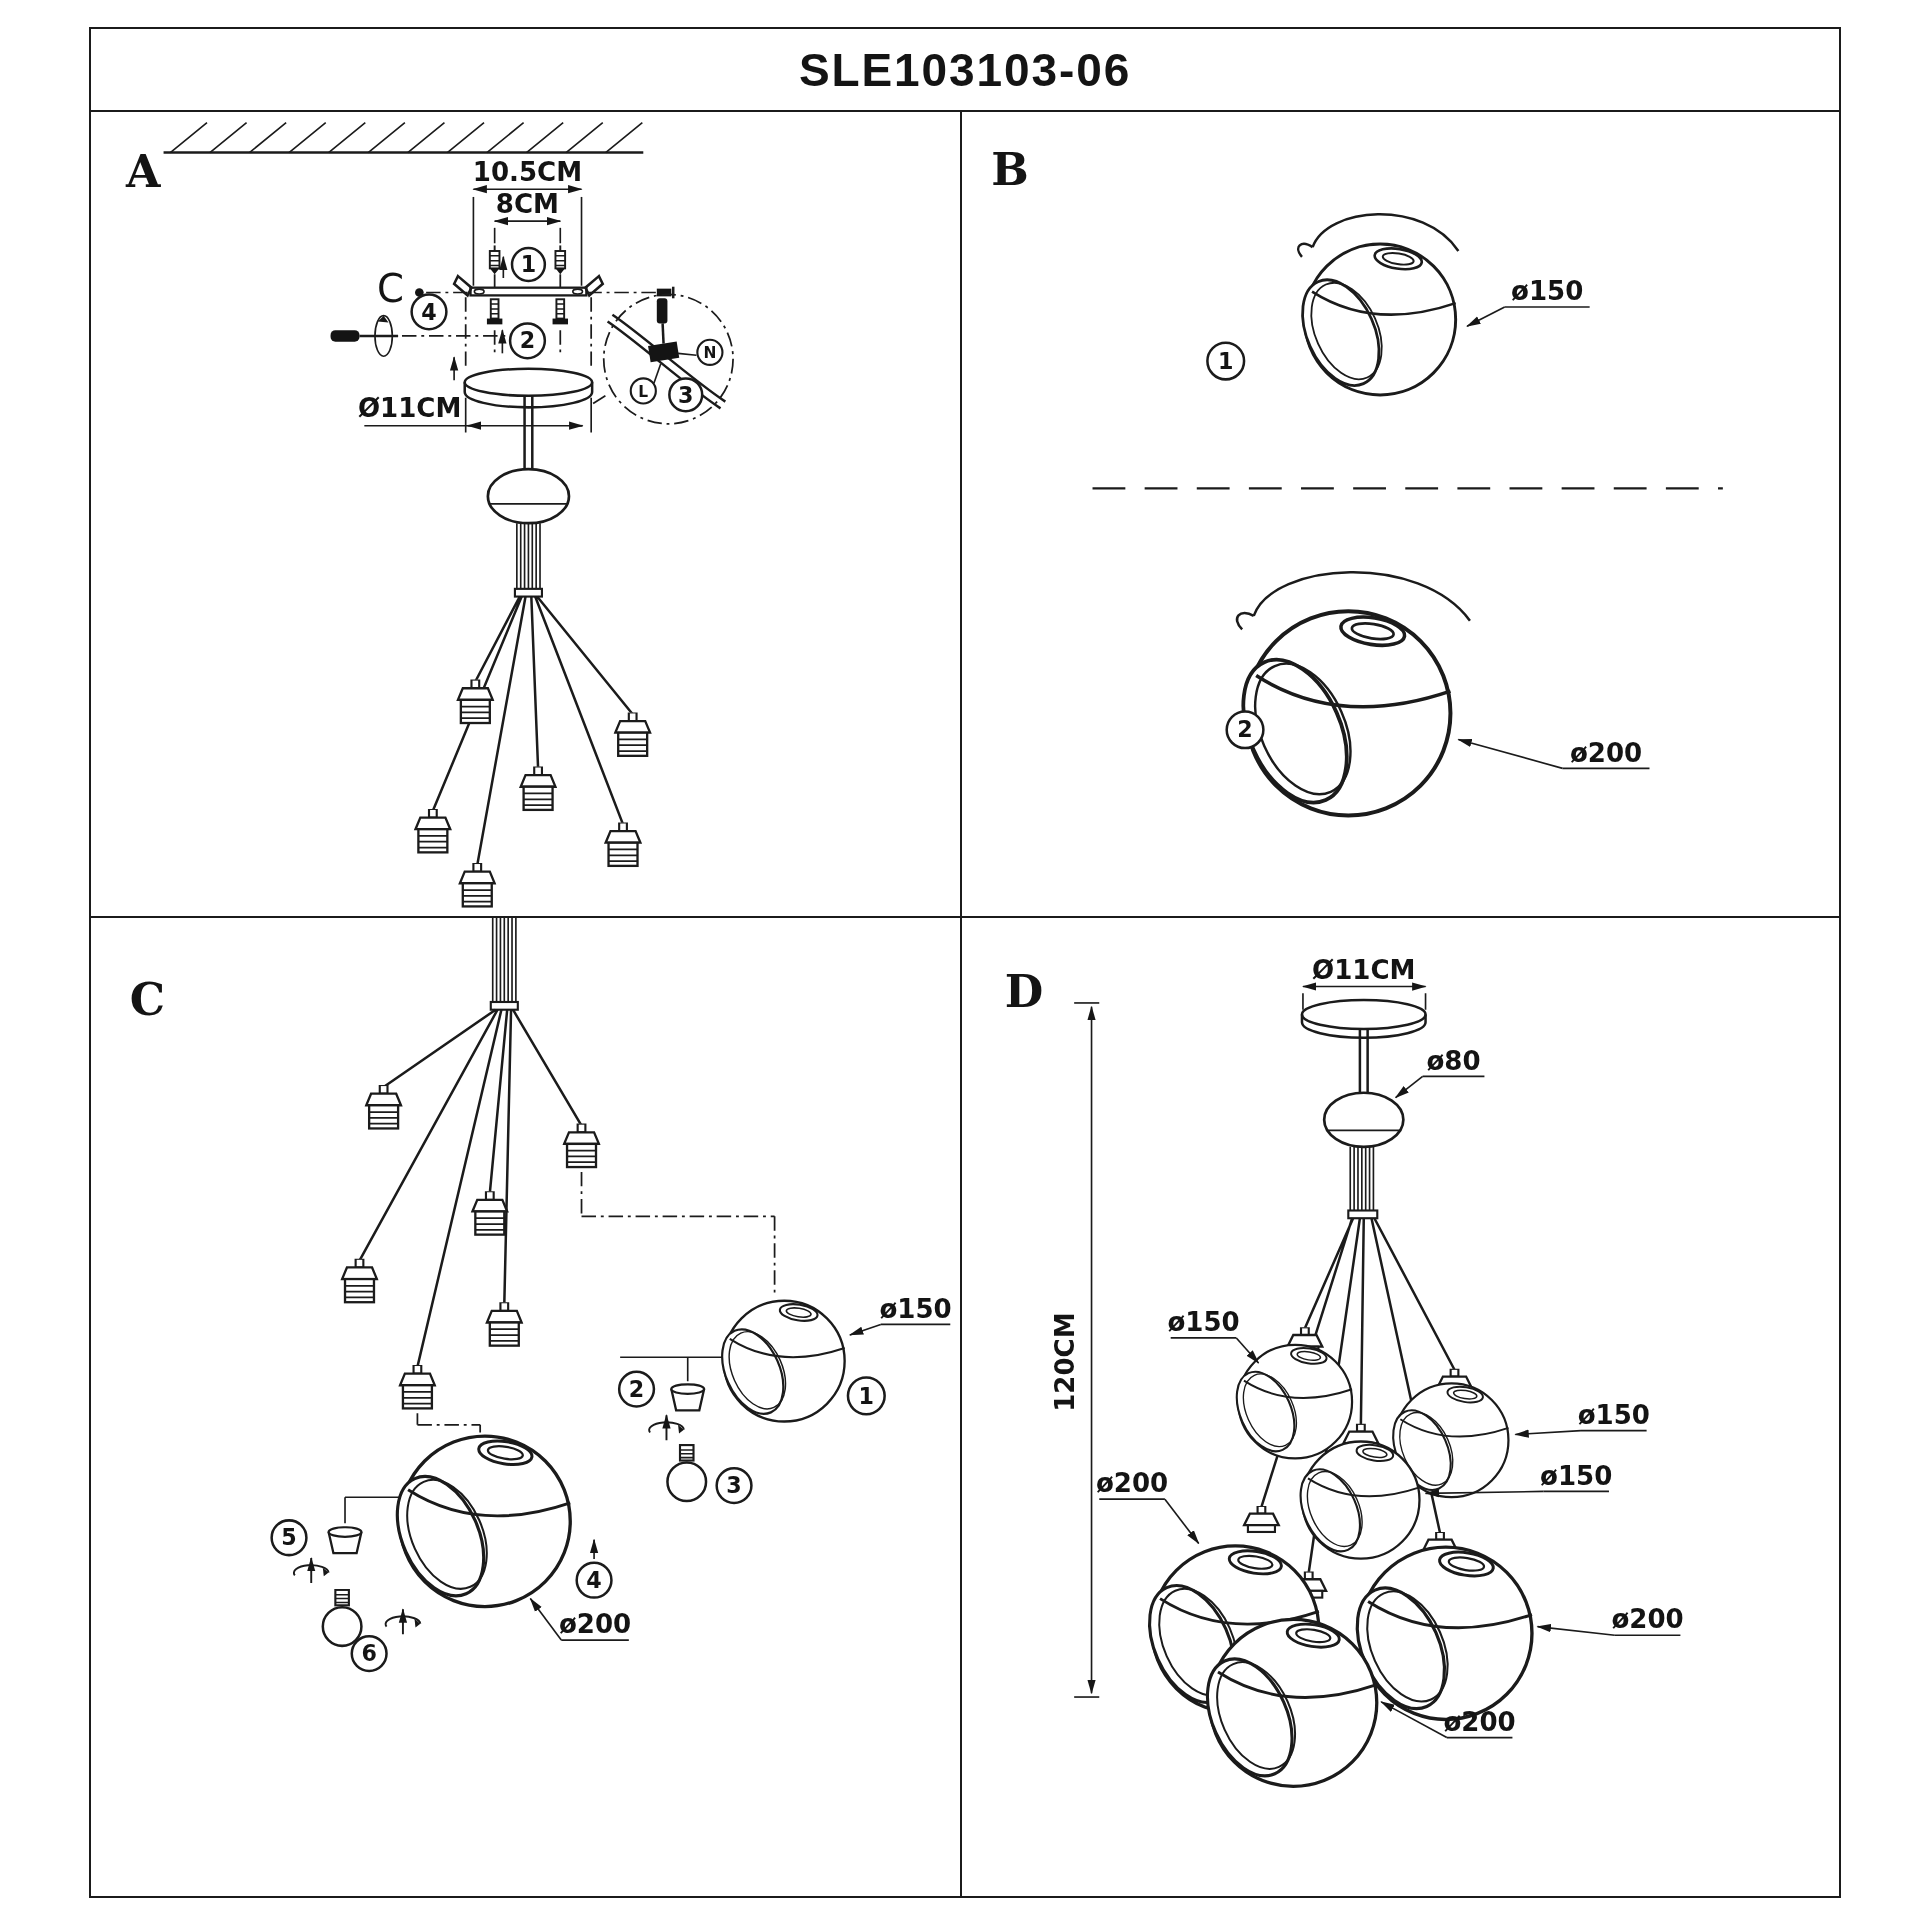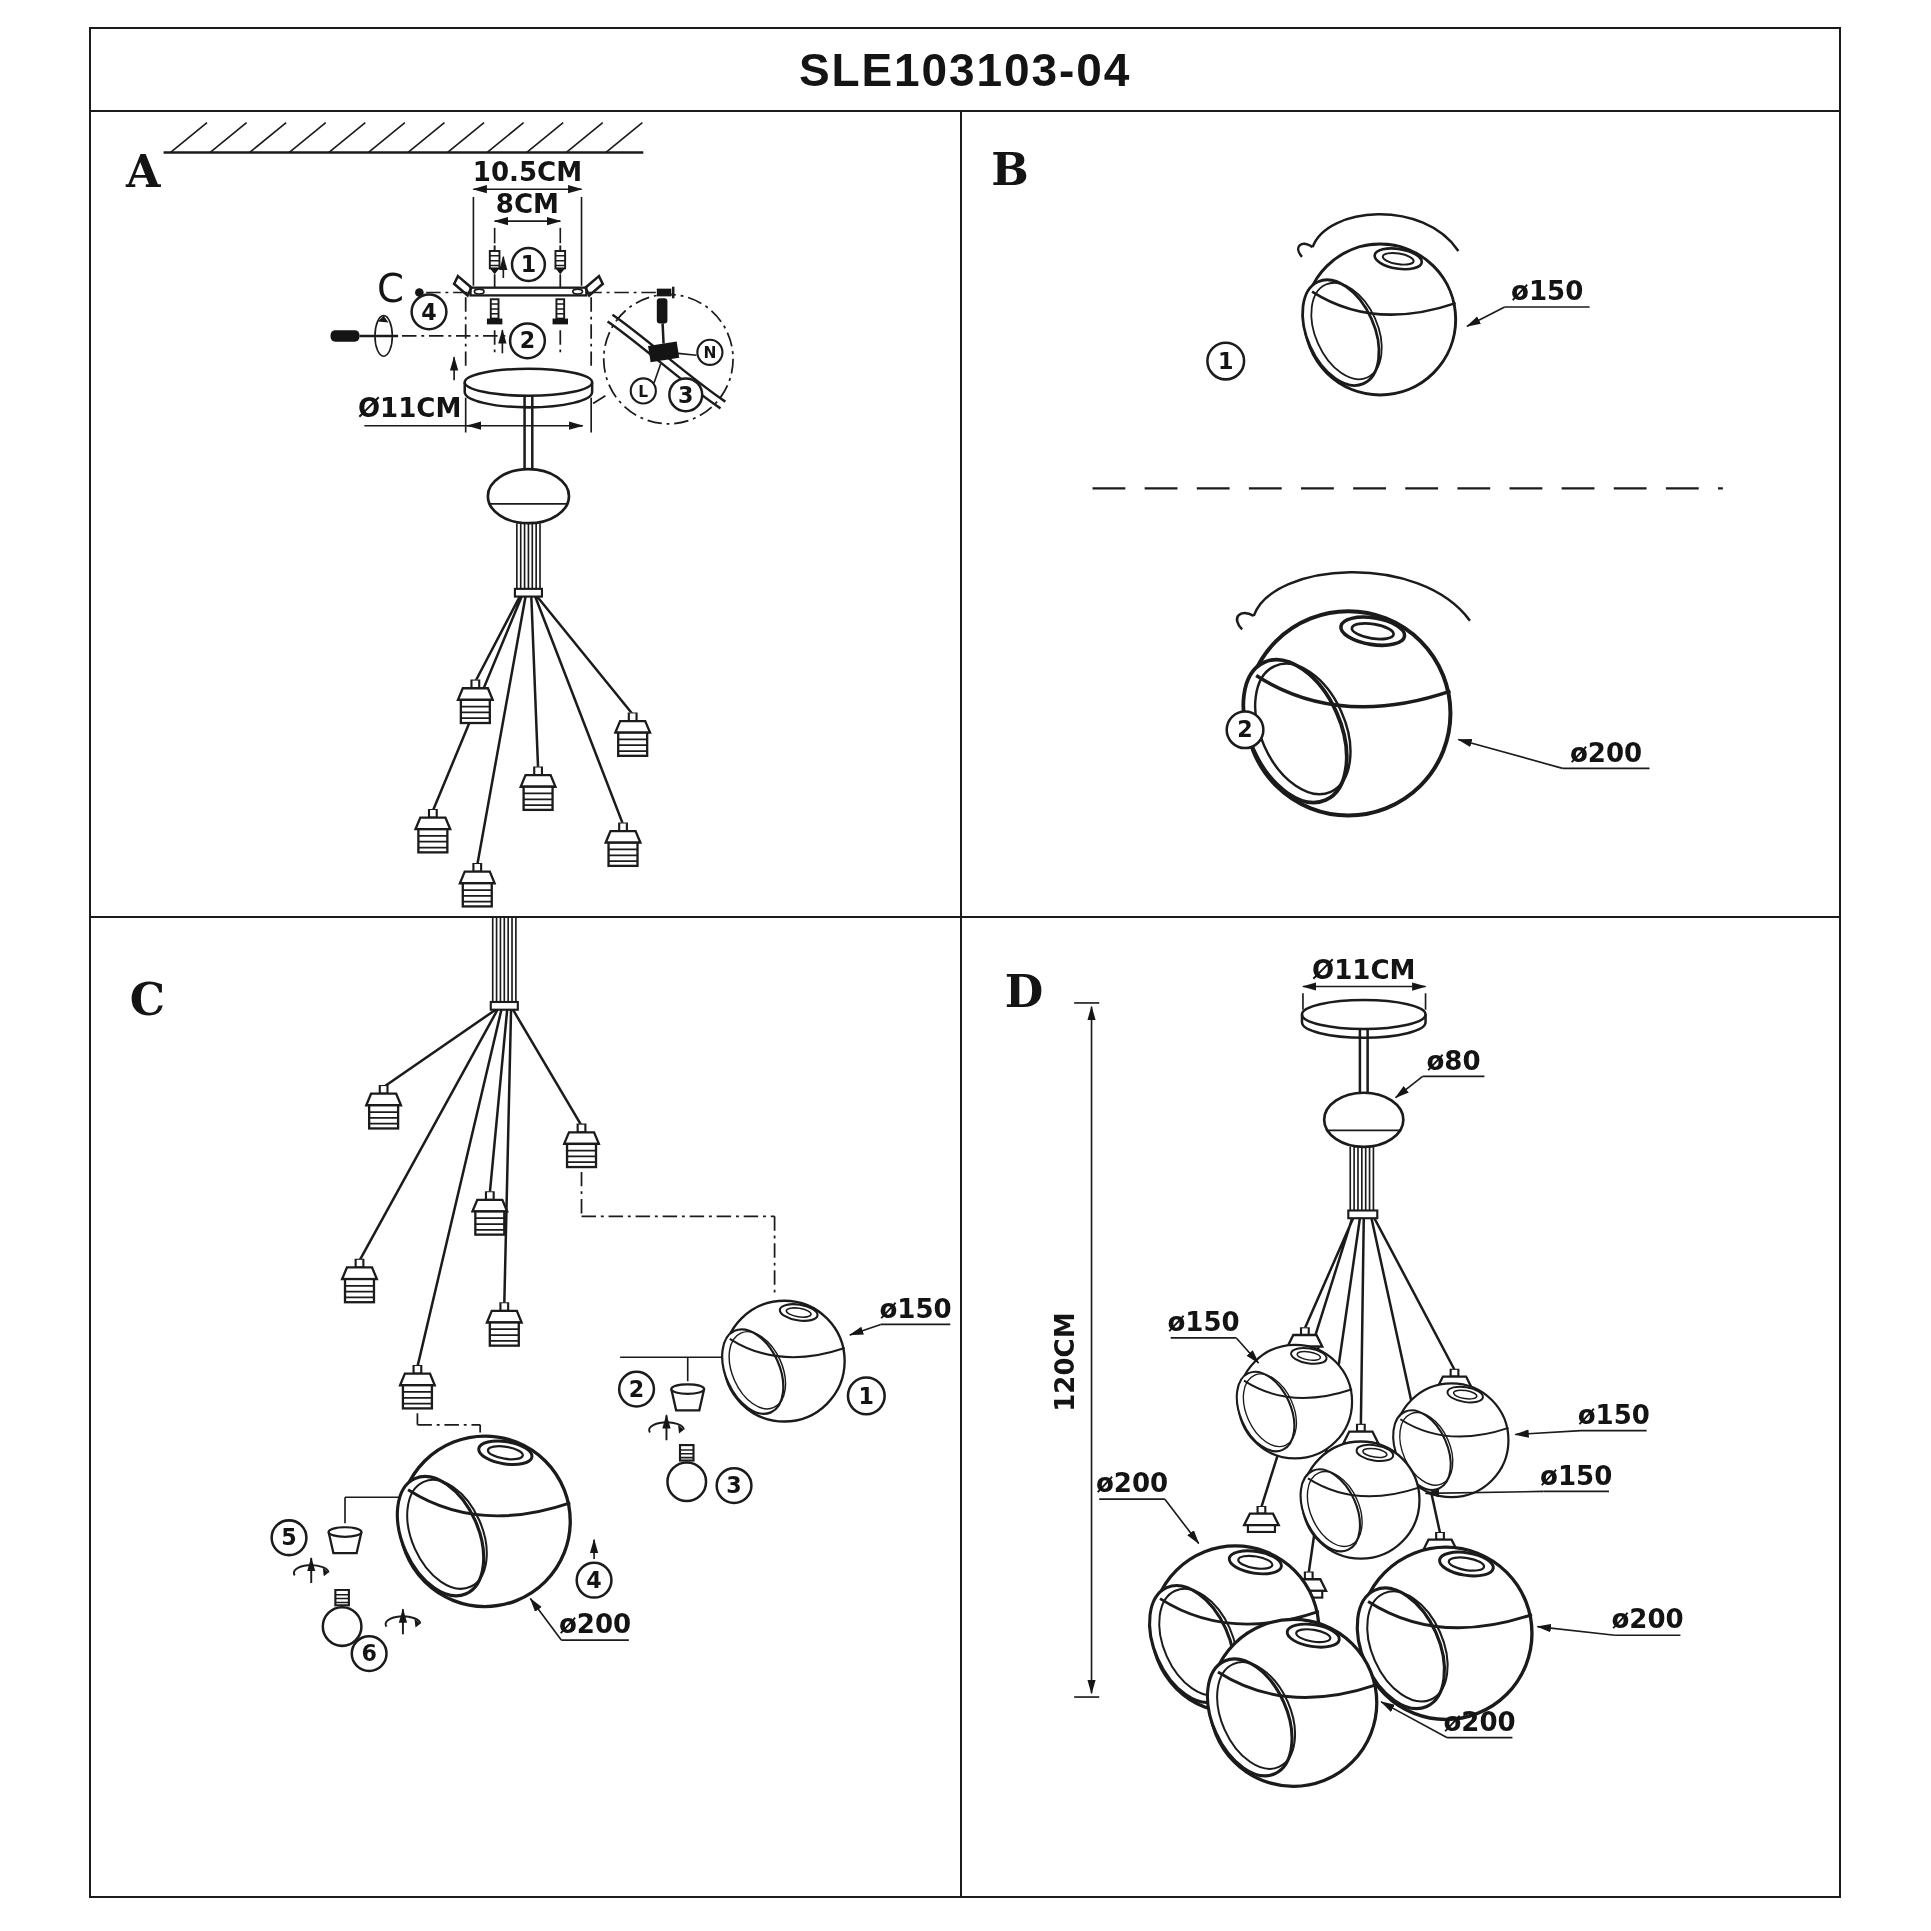--- a/index.html
+++ b/index.html
@@ -80,21 +80,21 @@
       <rect x="5" y="2" width="8" height="20" fill="#fff" stroke="#1b1b1b" stroke-width="2"></rect>
       <path d="M5 7 H13 M5 12 H13 M5 17 H13" stroke="#1b1b1b" stroke-width="1.5"></path>
       <rect x="1" y="22" width="16" height="6" fill="#141414"></rect>
     </symbol>
   </defs>
 </svg>
 
 <div id="page">
   <div id="frame">
     <div id="title-band">
-      <span class="t">SLE103103-04</span>
+      <span class="t">SLE103103-06</span>
     </div>
     <div id="grid">
 
       <div class="panel pa">
         <svg viewBox="0 0 902 835" width="871" height="806">
           <g>
             <path class="ln" d="M75 42 H572"></path>
             <path class="thin" d="M82 42 l38 -31 M123 42 l38 -31 M164 42 l38 -31 M205 42 l38 -31 M246 42 l38 -31 M287 42 l38 -31 M328 42 l38 -31 M369 42 l38 -31 M410 42 l38 -31 M451 42 l38 -31 M492 42 l38 -31 M533 42 l38 -31"></path>
           </g>
           <text class="plabel" x="36" y="78">A</text>

